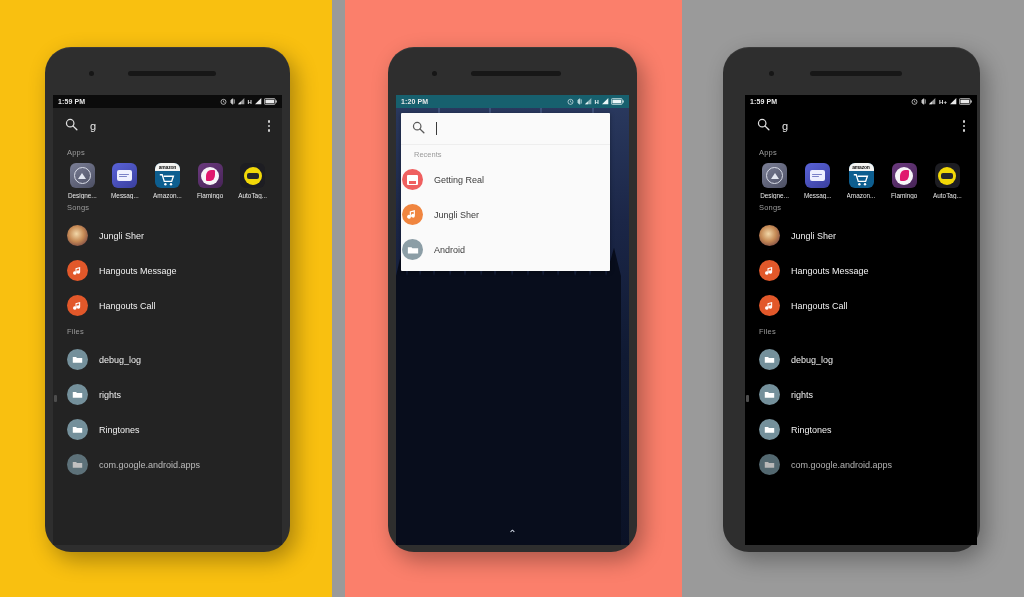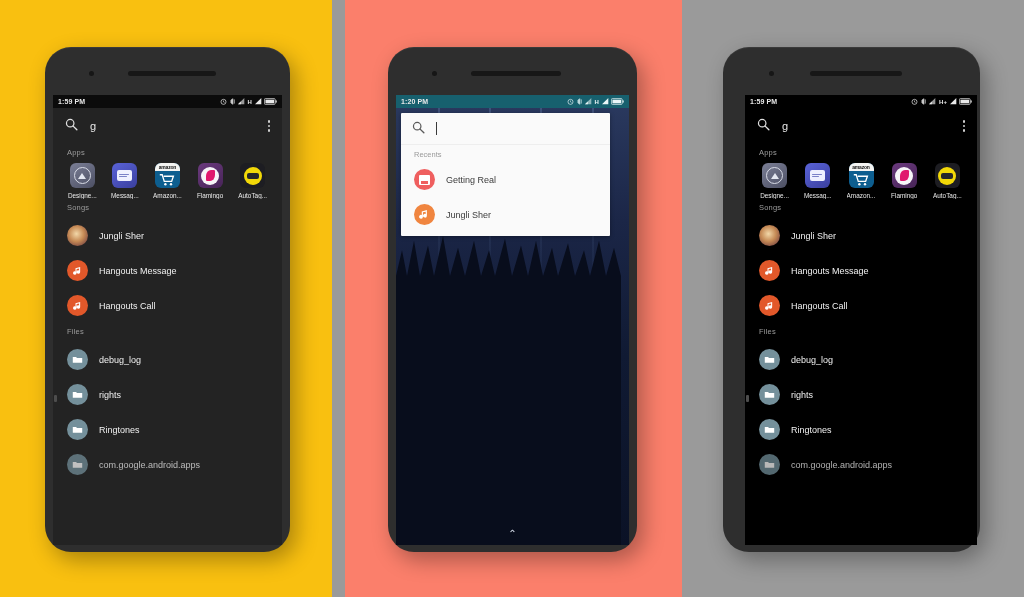--- a/index.html
+++ b/index.html
@@ -111,21 +111,21 @@
   .av-art { background:radial-gradient(circle at 45% 42%,#f2d7a8 0%,#c58a55 45%,#5a2a3a 100%); }
 
   
   .lightpanel { background:#fafafa; margin:5px 19px 0 5px; border-radius:1px;
                 box-shadow:0 1px 4px rgba(0,0,0,.35); }
   .lsearch { display:flex; align-items:center; height:32px; padding:0 11px; gap:11px;
              border-bottom:1px solid #eee; }
   .lsearch .caret { width:1px; height:13px; background:#3a3a3a; }
   .lsearch .dots i { background:#5a5a5a; }
   .l-seclabel { font-size:7.5px; color:#9a9a9a; padding:5px 0 3px 13px; }
-  .lrow { display:flex; align-items:center; gap:11px; height:35px; padding:0 13px; }
+  .lrow { display:flex; align-items:center; gap:11px; height:35px; padding:0 1px; }
   .lrow .av { width:21px;height:21px;border-radius:50%;flex:0 0 auto;
               display:flex;align-items:center;justify-content:center; }
   .lrow .txt { font-size:9px; color:#3c3c3c; white-space:nowrap; }
   .av-pdf { background:#ef5f5f; }
   .av-pdf .pg{width:11px;height:10px;background:#fff;border-radius:1px;
       display:flex;align-items:flex-end;justify-content:center;padding-bottom:1px;}
   .av-pdf .pg::before{content:"";width:7px;height:2.5px;background:#ef5f5f;}
   .av-orange { background:#f0853f; }
   .av-gfold { background:#8c9ea6; }
   .av-doc { background:#6b74c9; }
@@ -392,20 +392,28 @@
         <span class="txt">Getting Real</span>
       </div>
       <div class="lrow">
         <span class="av av-orange">
             <svg viewBox="0 0 12 12" width="11" height="11">
               <path d="M8.6 1.2v6.1a2.1 2.1 0 1 1-1.3-1.95V2.9L4.3 3.6v4.9a2.1 2.1 0 1 1-1.3-1.95V2.6Z" fill="#fff"></path>
             </svg>
           </span>
         <span class="txt">Jungli Sher</span>
       </div>
+      <div class="lrow">
+        <span class="av av-gfold">
+            <svg viewBox="0 0 14 11" width="12" height="10">
+              <path d="M1 2.2h4.2l1.1 1.3H13v6.2H1Z" fill="#fff"></path>
+            </svg>
+          </span>
+        <span class="txt">Android</span>
+      </div>
       <div style="height:4px;"></div>
     </div>
   </div>
 </div>
 
 <div class="phone" style="left:723px; top:47px; width:257px; height:505px;">
   <div class="cam" style="left:46px;"></div>
   <div class="grille-top" style="left:87px; width:92px;"></div>
   <div class="grille-bot" style="left:87px; width:92px; bottom:25px;"></div>
 

